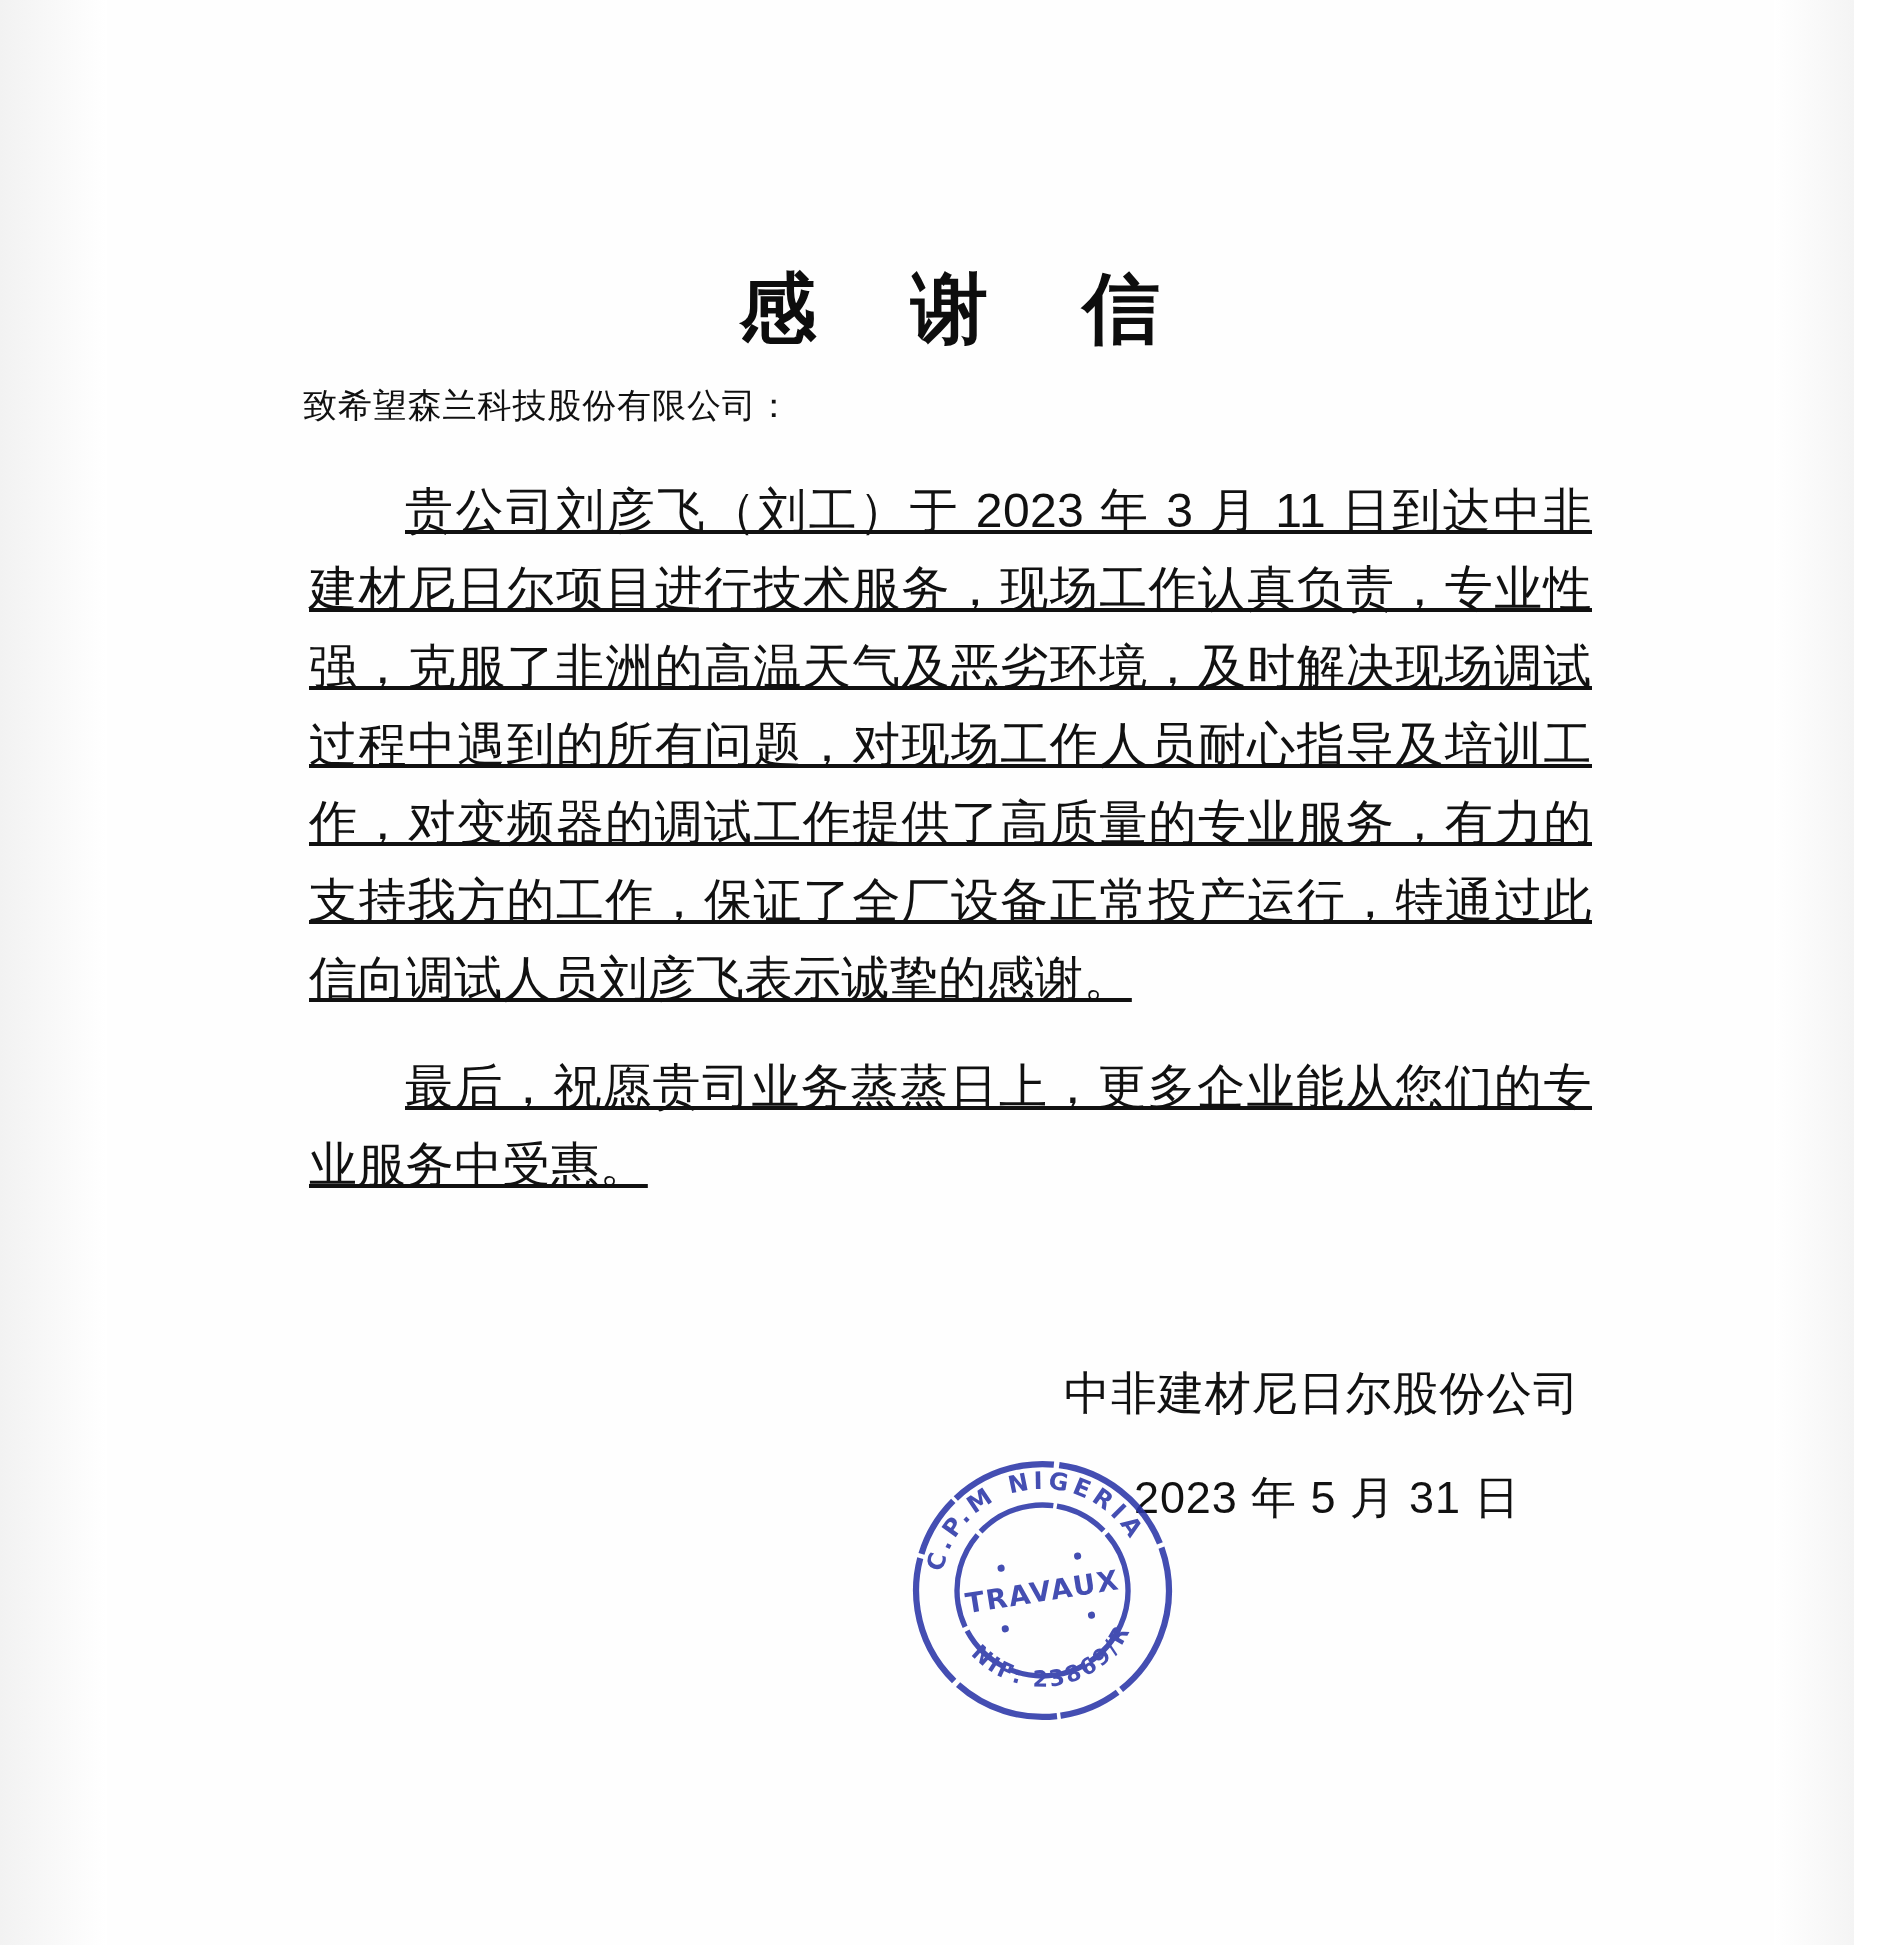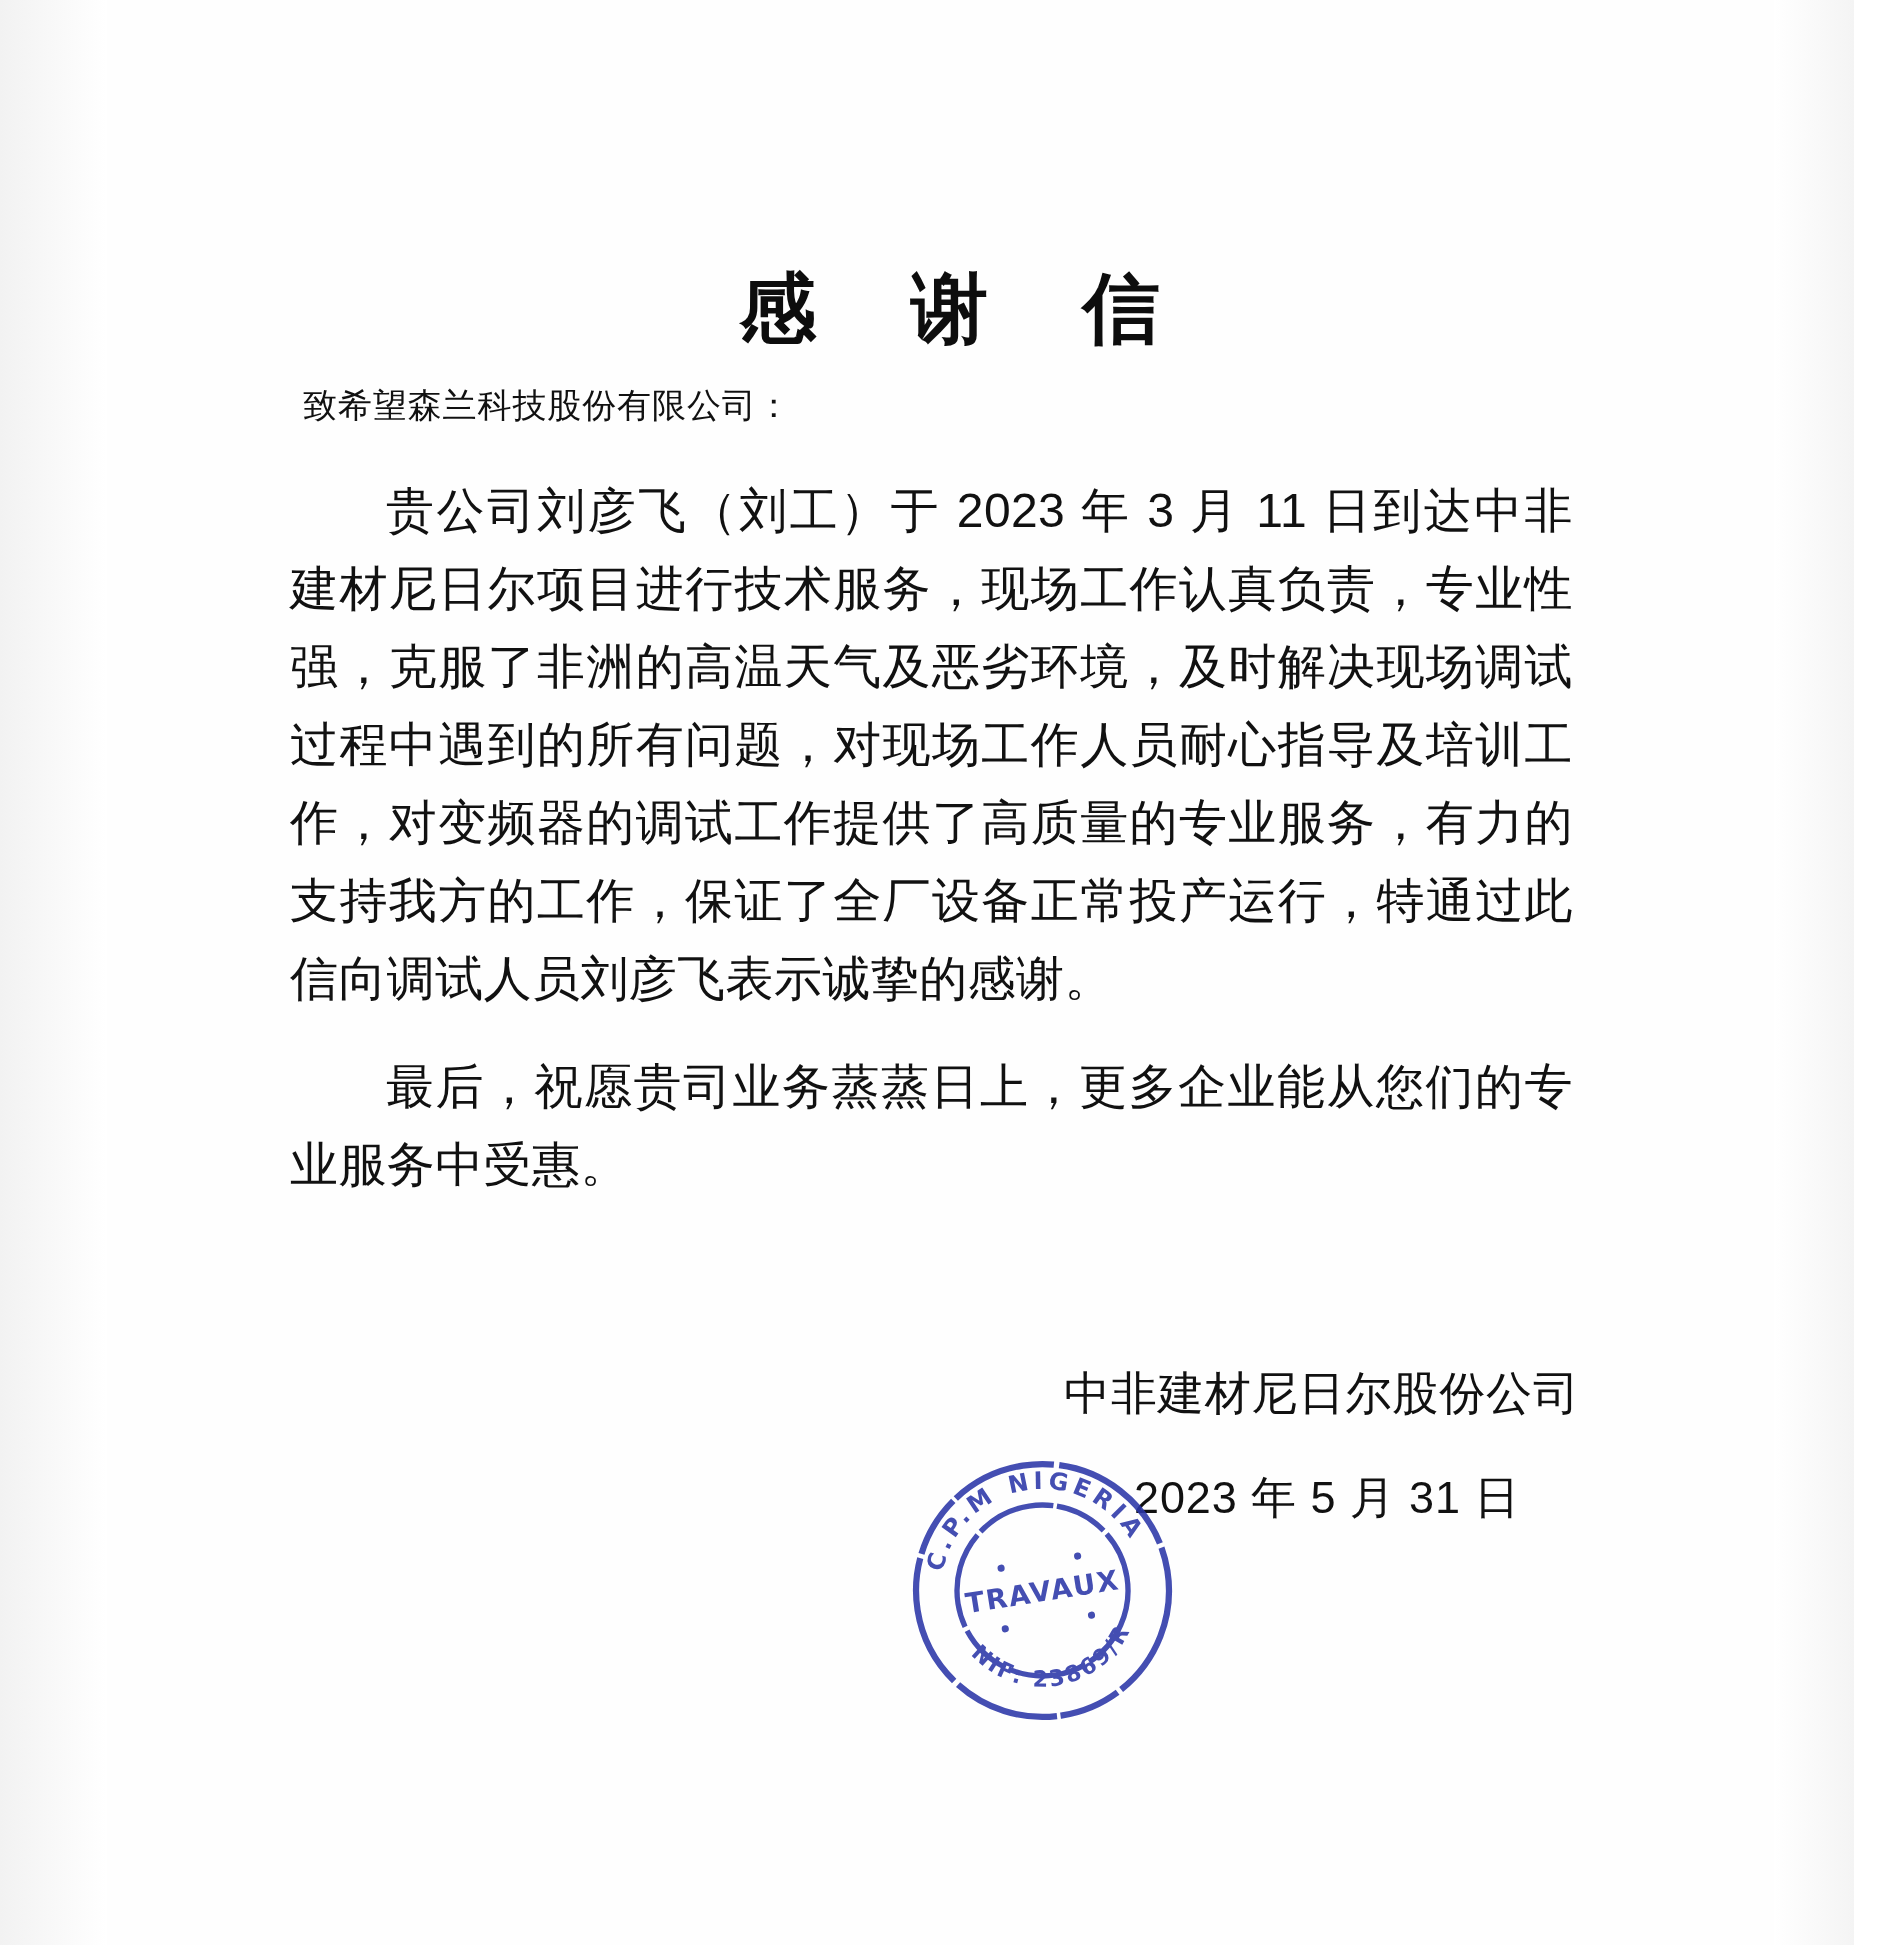--- a/index.html
+++ b/index.html
@@ -56,23 +56,24 @@
     top: 383px;
     font-size: 34px;
     font-weight: 500;
     color: #111111;
     letter-spacing: 0.9px;
     white-space: nowrap;
   }
 
   .body-block {
     position: absolute;
-    left: 290px;
+    left: 309px;
     top: 472px;
     width: 1283px;
+    text-decoration: underline;
   }
 
   .para {
     font-size: 48px;
     line-height: 78px;
     text-align: justify;
     text-justify: inter-ideograph;
     color: #111111;
     letter-spacing: 0.4px;
     margin-bottom: 30px;

